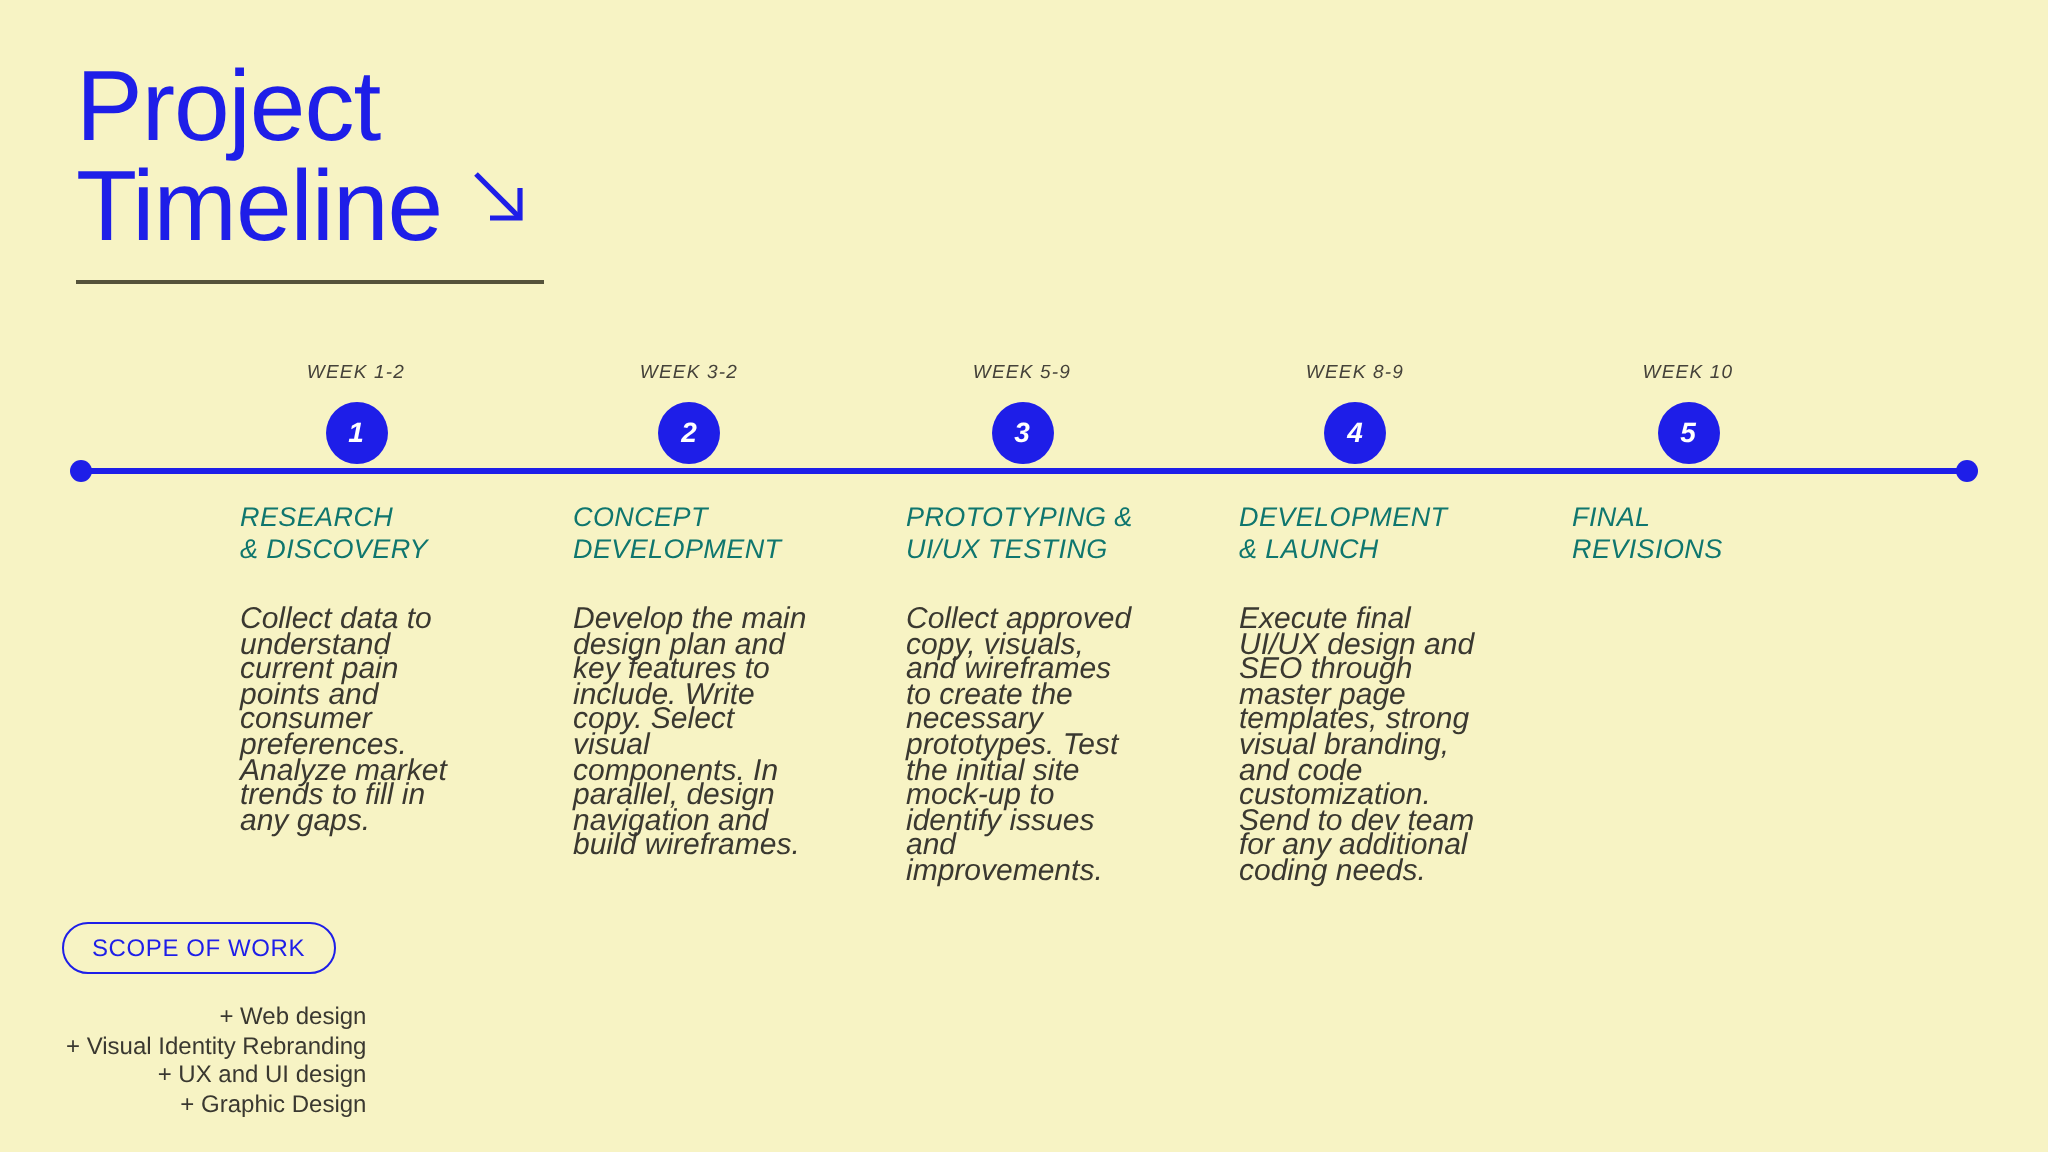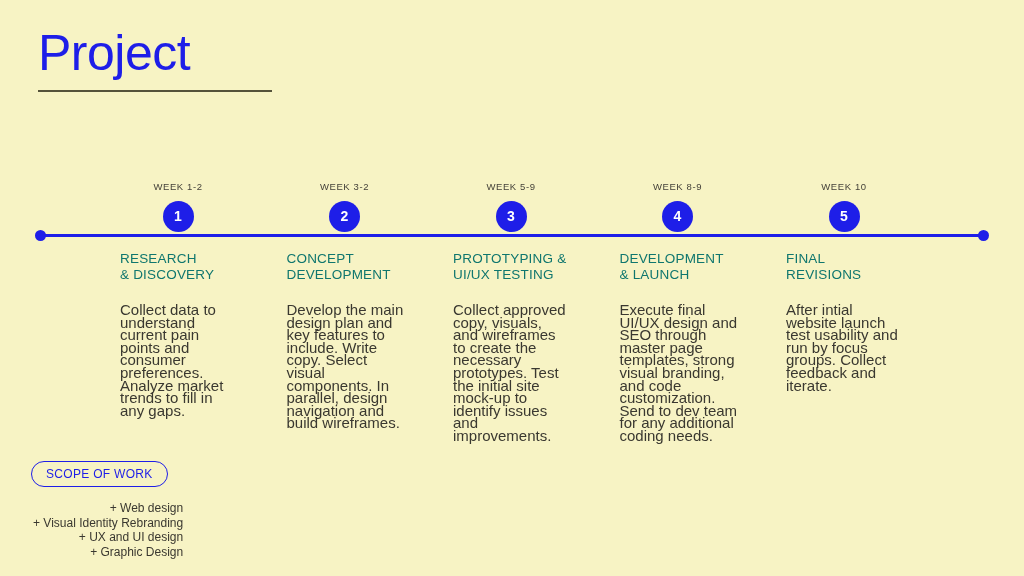--- a/index.html
+++ b/index.html
@@ -46,20 +46,21 @@
     background: #55523A;
   }
 
   
   .timeline {
     position: absolute;
     left: 0;
     top: 180px;
     width: 1024px;
     height: 240px;
+    font-style: italic;
   }
   .track {
     position: absolute;
     left: 40px;
     top: 54px;
     width: 944px;
     height: 3px;
     background: #1E1EE8;
   }
   .track-cap {
@@ -154,20 +155,29 @@
     line-height: 14.6px;
     color: #3A3830;
     text-align: right;
   }
 </style>
 </head>
 <body>
 
 <div class="header">
   <div class="title-line">Project</div>
+  <div class="title-row2">
+    <div class="title-line">Timeline</div>
+    <span class="arrow-icon">
+      <svg width="30" height="30" viewBox="0 0 30 30" aria-hidden="true">
+        <path d="M3 3 L25 25" stroke="#1E1EE8" stroke-width="2.6" fill="none"></path>
+        <path d="M25 10 L25 25 L10 25" stroke="#1E1EE8" stroke-width="2.6" fill="none"></path>
+      </svg>
+    </span>
+  </div>
   <div class="title-rule"></div>
 </div>
 
 <div class="timeline">
   <div class="track"></div>
   <div class="track-cap cap-left"></div>
   <div class="track-cap cap-right"></div>
 
   <div class="node" style="left:178px">
     <div class="week">WEEK 1-2</div>
@@ -218,21 +228,20 @@
   </div>
 
   <div class="node" style="left:844px">
     <div class="week">WEEK 10</div>
     <div class="bubble-wrap">
       <div class="bubble">5</div>
     </div>
     <div class="node-body">
       <div class="node-heading">FINAL
 REVISIONS</div>
-      <div class="node-desc">After intial website launch test usability and run by focus groups. Collect feedback and iterate.</div>
     </div>
   </div>
 </div>
 
 <div class="scope">
   <div class="scope-pill">SCOPE OF WORK</div>
   <ul class="scope-list">
     <li>+ Web design</li>
     <li>+ Visual Identity Rebranding</li>
     <li>+ UX and UI design</li>

